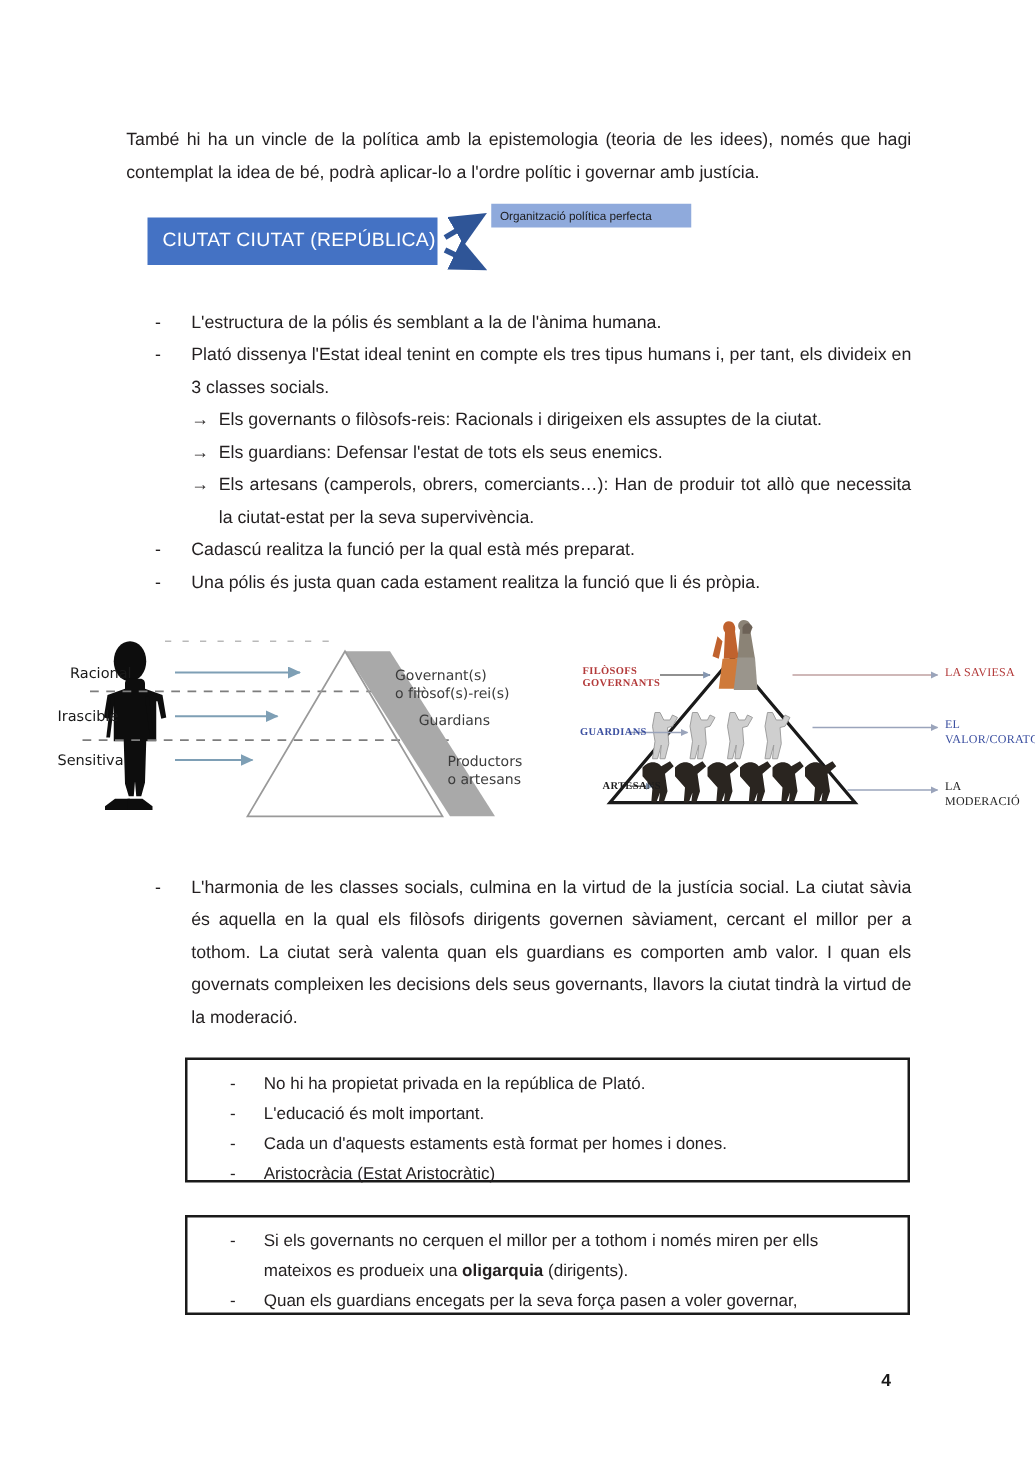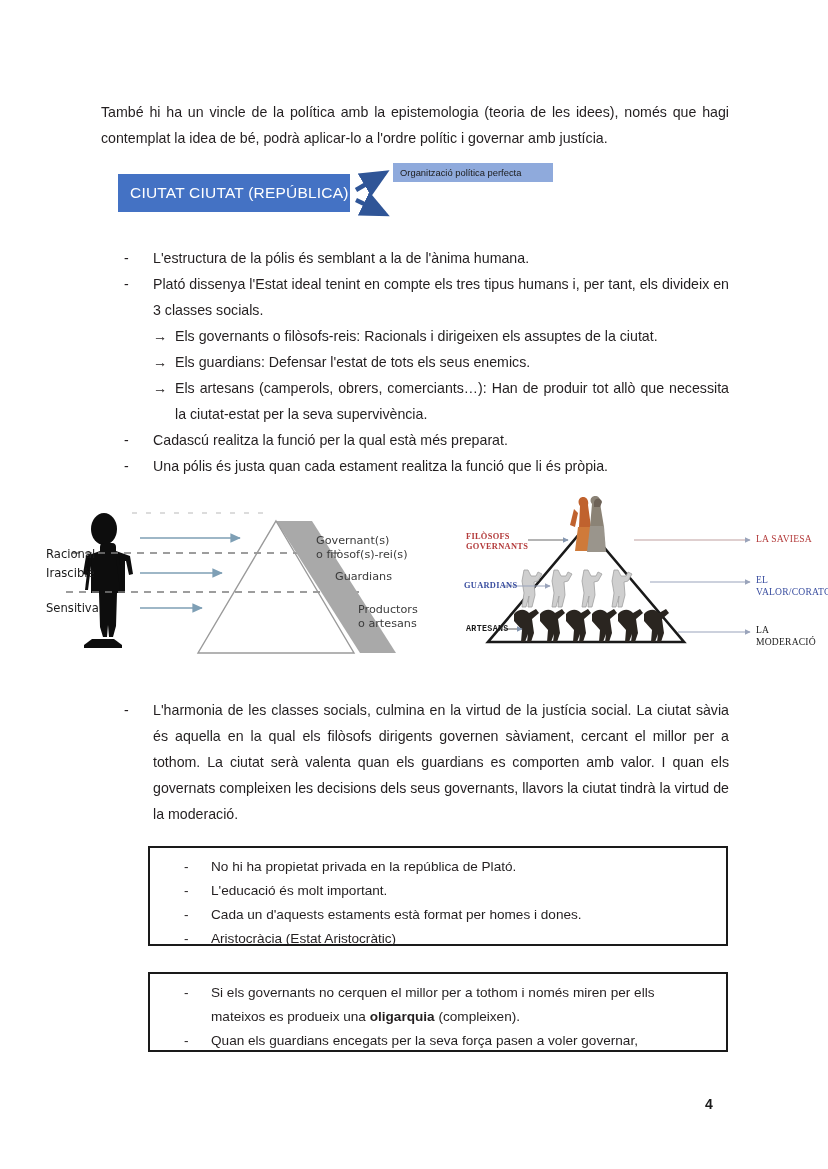--- a/index.html
+++ b/index.html
@@ -297,21 +297,21 @@
         <line x1="96" y1="31" x2="196" y2="31" stroke="#7e9fb5" stroke-width="1.6" marker-end="url(#sa)"></line>
         <line x1="96" y1="66" x2="178" y2="66" stroke="#7e9fb5" stroke-width="1.6" marker-end="url(#sa)"></line>
         <line x1="96" y1="101" x2="158" y2="101" stroke="#7e9fb5" stroke-width="1.6" marker-end="url(#sa)"></line>
 
         <path d="M232 14 L268 14 L352 146 L316 146 Z" fill="#a9a9a9"></path>
 
         <path d="M232 14 L310 146 L154 146 Z" fill="none" stroke="#9a9a9a" stroke-width="1.4"></path>
       </svg>
 
       
-      <div class="soul-label" style="left:2px;  top:24px;margin-top:16px;">Racional</div>
+      <div class="soul-label" style="left:12px;  top:24px;">Racional</div>
       <div class="soul-label" style="left:2px;  top:59px;">Irascible</div>
       <div class="soul-label" style="left:2px;  top:94px;">Sensitiva</div>
 
       
       <div class="pyr-label" style="left:272px; top:27px; white-space:pre-line;">Governant(s)
 o filòsof(s)-rei(s)</div>
       <div class="pyr-label" style="left:291px; top:63px; white-space:pre-line;">Guardians</div>
       <div class="pyr-label" style="left:314px; top:96px; white-space:pre-line;">Productors
 o artesans</div>
     </div>
@@ -361,21 +361,21 @@
         <line x1="42" y1="167" x2="60" y2="167" stroke="#6b6b6b" stroke-width="1.1" marker-end="url(#va)"></line>
 
         <line x1="172" y1="78" x2="288" y2="78" stroke="#bfa0a0" stroke-width="1.1" marker-end="url(#var)"></line>
         <line x1="188" y1="120" x2="288" y2="120" stroke="#9aa4bb" stroke-width="1.1" marker-end="url(#var)"></line>
         <line x1="216" y1="170" x2="288" y2="170" stroke="#9aa4bb" stroke-width="1.1" marker-end="url(#var)"></line>
       </svg>
 
       <div class="vleft c-red" style="left:4px;  top:70px; white-space:pre-line;">FILÒSOFS
 GOVERNANTS</div>
       <div class="vleft c-blue" style="left:2px;  top:119px;">GUARDIANS</div>
-      <div class="vleft c-dark" style="left:4px;  top:162px;font-family:Liberation Mono, monospace;">ARTESANS</div>
+      <div class="vleft c-dark" style="left:20px;  top:162px;">ARTESANS</div>
 
       <div class="vright c-red" style="left:294px; top:71px; white-space:pre-line;">LA SAVIESA</div>
       <div class="vright c-blue" style="left:294px; top:112px; white-space:pre-line;">EL
 VALOR/CORATGE</div>
       <div class="vright c-dark" style="left:294px; top:162px; white-space:pre-line;">LA
 MODERACIÓ</div>
     </div>
   </div>
 
   <div class="blist" id="harmonia">
@@ -404,21 +404,21 @@
         <span class="btext">Aristocràcia (Estat Aristocràtic)</span>
       </div>
     </div>
   </div>
 
   <div class="boxed" id="box2">
     <div class="blist2">
       <div class="brow">
         <span class="bmark">-</span>
         <span class="btext">
-          <span>Si els governants no cerquen el millor per a tothom i només miren per ells mateixos es produeix una </span><b>oligarquia</b><span> (compleixen).</span>
+          <span>Si els governants no cerquen el millor per a tothom i només miren per ells mateixos es produeix una </span><b>oligarquia</b><span> (dirigents).</span>
         </span>
       </div>
       <div class="brow">
         <span class="bmark">-</span>
         <span class="btext">Quan els guardians encegats per la seva força pasen a voler governar,</span>
       </div>
     </div>
   </div>
 
   <div id="pagenum">4</div>

